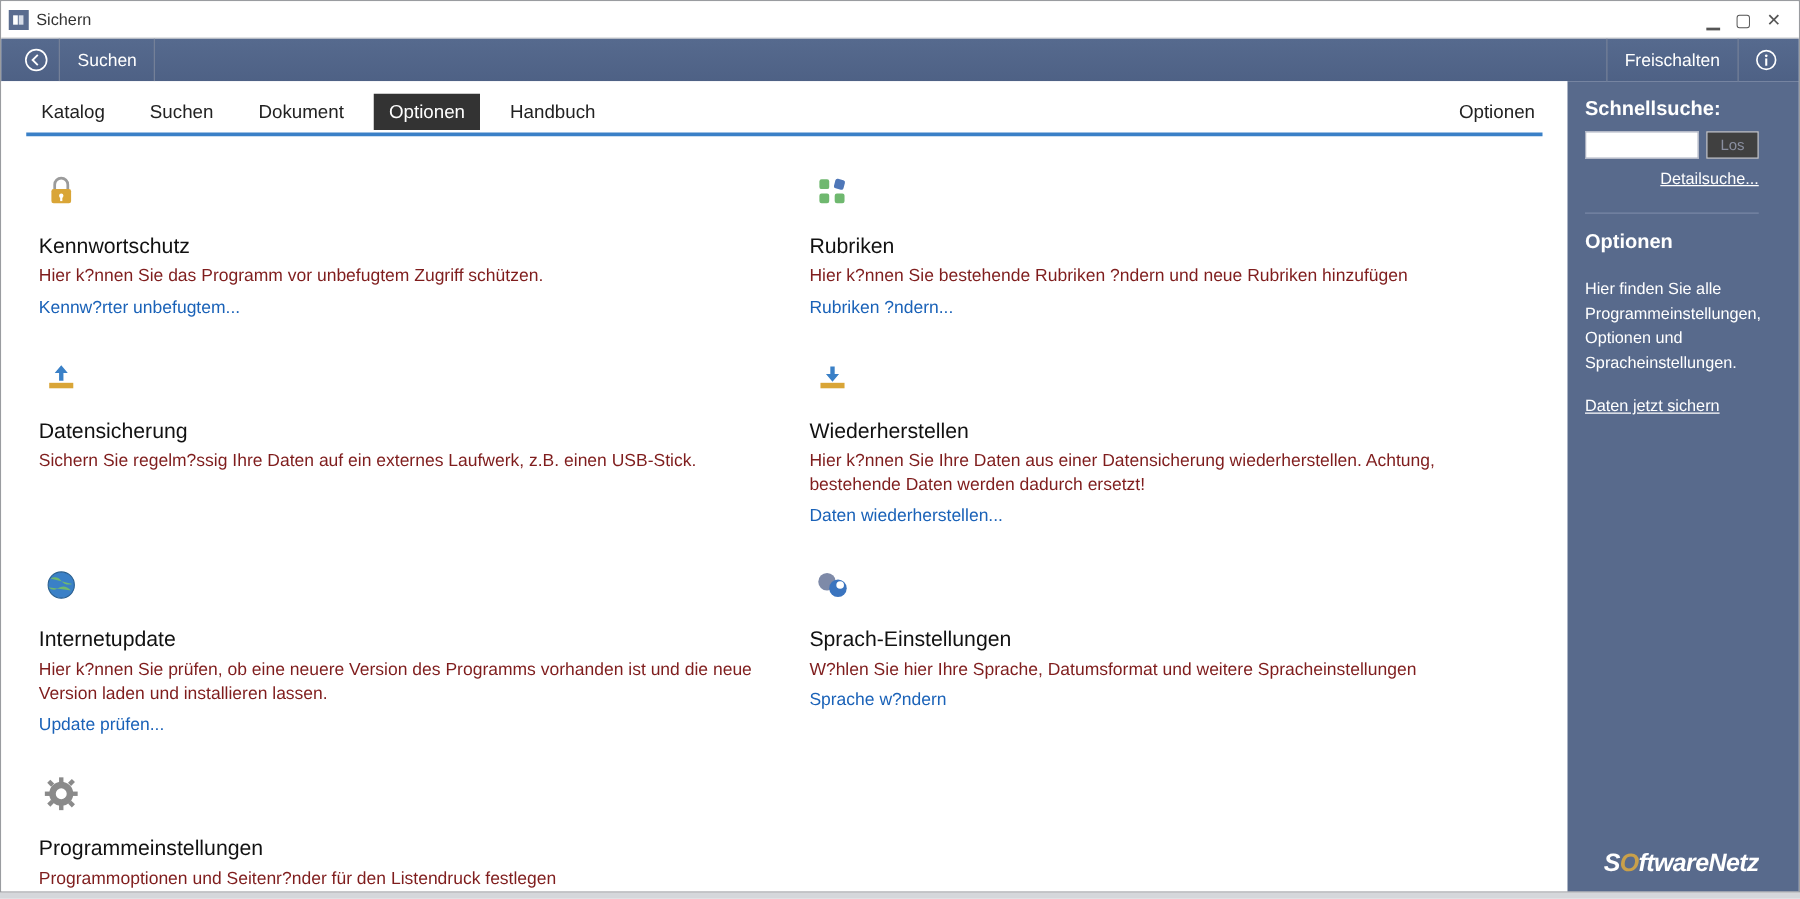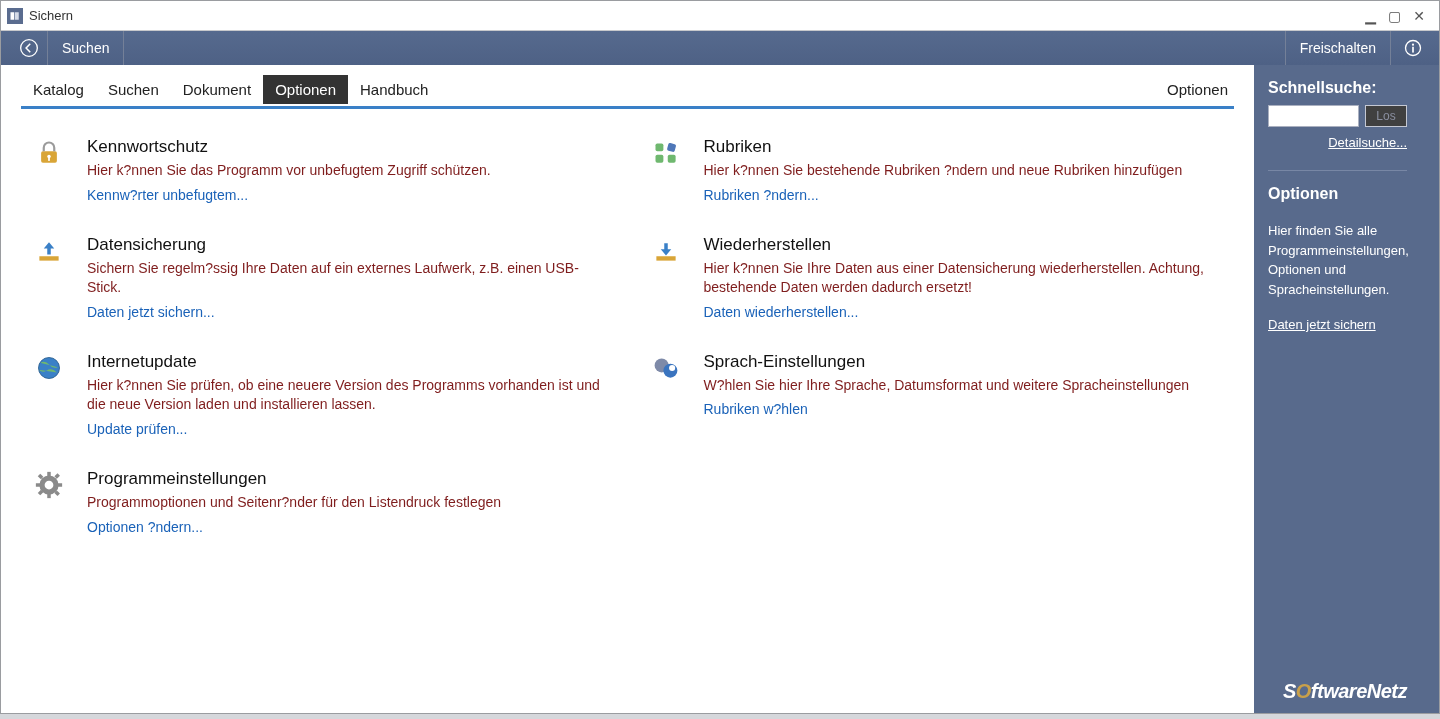--- a/index.html
+++ b/index.html
@@ -95,21 +95,21 @@
 
   
   .tabs {
     display: flex;
     align-items: center;
     justify-content: space-between;
     border-bottom: 3px solid #3a80c7;
     padding-bottom: 2px;
     margin-bottom: 28px;
   }
-  .tabs-left { display: flex; gap: 0; }
+  .tabs-left { display: flex; gap: 12px; }
   .tab {
     padding: 6px 12px;
     font-size: 15px;
     color: #222;
     cursor: pointer;
   }
   .tab.active {
     background: #333;
     color: #fff;
   }
@@ -119,20 +119,21 @@
   .options-grid {
     display: grid;
     grid-template-columns: 1fr 1fr;
     column-gap: 40px;
     row-gap: 32px;
     padding: 0 10px;
   }
   .opt-item {
     display: flex;
     gap: 20px;
+    flex-direction: column;
   }
   .opt-icon {
     width: 36px;
     flex-shrink: 0;
     padding-top: 2px;
     display: flex;
     justify-content: center;
   }
   .opt-icon svg { width: 28px; height: 28px; }
   .opt-text { flex: 1; }
@@ -278,21 +279,20 @@
         <div class="opt-item">
           <div class="opt-icon">
             <svg viewBox="0 0 32 32">
               <rect x="5" y="22" width="22" height="5" fill="#d9a537"></rect>
               <path d="M16 6 l-6 7 h4 v7 h4 v-7 h4 z" fill="#3a80c7"></path>
             </svg>
           </div>
           <div class="opt-text">
             <div class="opt-title">Datensicherung</div>
             <div class="opt-desc">Sichern Sie regelm?ssig Ihre Daten auf ein externes Laufwerk, z.B. einen USB-Stick.</div>
-            <div class="opt-link">Daten jetzt sichern...</div>
           </div>
         </div>
 
         <div class="opt-item">
           <div class="opt-icon">
             <svg viewBox="0 0 32 32">
               <rect x="5" y="22" width="22" height="5" fill="#d9a537"></rect>
               <path d="M16 21 l6 -7 h-4 v-7 h-4 v7 h-4 z" fill="#3a80c7"></path>
             </svg>
           </div>
@@ -323,21 +323,21 @@
           <div class="opt-icon">
             <svg viewBox="0 0 32 32">
               <circle cx="11" cy="13" r="8" fill="#7e8aa8"></circle>
               <circle cx="21" cy="19" r="8" fill="#3a74bf"></circle>
               <circle cx="23" cy="16" r="3.5" fill="#fff"></circle>
             </svg>
           </div>
           <div class="opt-text">
             <div class="opt-title">Sprach-Einstellungen</div>
             <div class="opt-desc">W?hlen Sie hier Ihre Sprache, Datumsformat und weitere Spracheinstellungen</div>
-            <div class="opt-link">Rubriken w?hlen</div>
+            <div class="opt-link">Sprache w?ndern</div>
           </div>
         </div>
 
         <div class="opt-item">
           <div class="opt-icon">
             <svg viewBox="0 0 32 32">
               <circle cx="16" cy="16" r="11" fill="#8a8a8a"></circle>
               <g fill="#8a8a8a">
                 <rect x="14" y="1" width="4" height="6"></rect>
                   <rect x="14" y="25" width="4" height="6"></rect>

